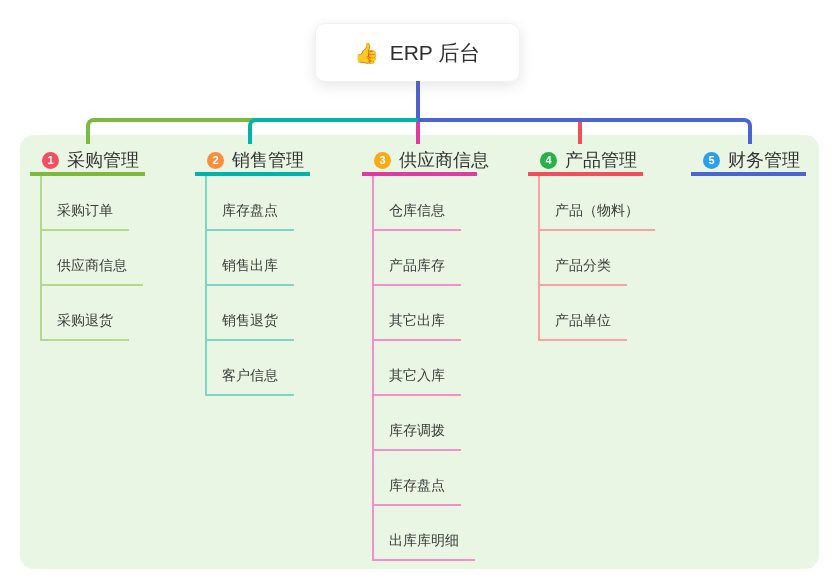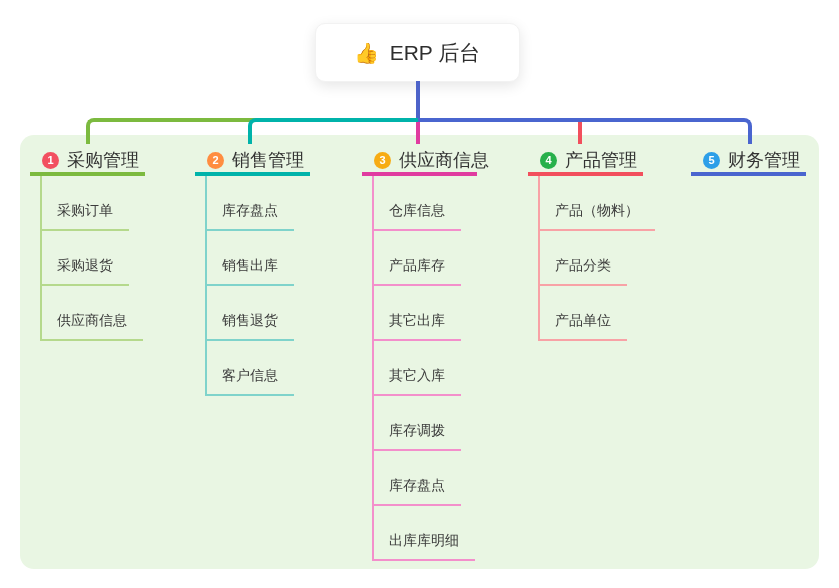--- a/index.html
+++ b/index.html
@@ -68,24 +68,24 @@
   <div class="branch" style="left: 30px; --line: #7cba3f; --light: #b5d98c; --badge: #f25060;">
       <div class="branch-header">
         <span class="badge">1</span>
         <span class="branch-label">采购管理</span>
       </div>
       <div class="branch-items">
           <div class="node">
             <span class="node-label">采购订单</span>
           </div>
           <div class="node">
-            <span class="node-label">采购退货</span>
+            <span class="node-label">供应商信息</span>
           </div>
           <div class="node">
-            <span class="node-label">供应商信息</span>
+            <span class="node-label">采购退货</span>
           </div>
         </div>
     </div>
       <div class="branch" style="left: 195px; --line: #00b3aa; --light: #7fd3cb; --badge: #ff8d40;">
       <div class="branch-header">
         <span class="badge">2</span>
         <span class="branch-label">销售管理</span>
       </div>
       <div class="branch-items">
           <div class="node">

